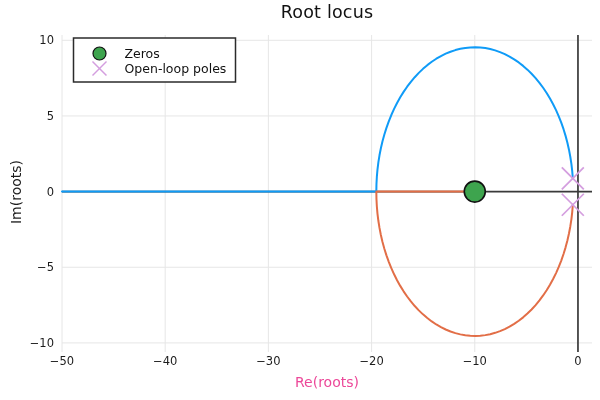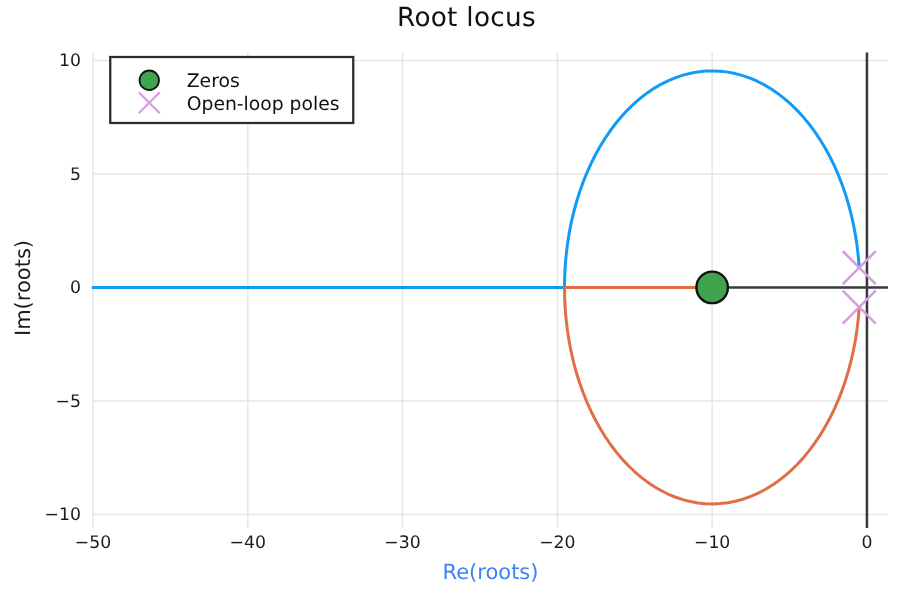--- a/index.html
+++ b/index.html
@@ -2,26 +2,26 @@
 <html><head>
 <meta charset="utf-8">
 <style>
   html,body{margin:0;padding:0;background:#ffffff;}
   #stage{
     position:relative;width:600px;height:400px;background:#ffffff;
     font-family:"DejaVu Sans","Liberation Sans",sans-serif;
     overflow:hidden;
   }
   #chart-title{
-    position:absolute;left:46px;top:2px;width:530px;text-align:center;
+    position:absolute;left:62px;top:2px;width:530px;text-align:center;
     font-size:17.5px;color:#111111;letter-spacing:0.2px;
   }
   #xlabel{
     position:absolute;left:62px;top:374px;width:530px;text-align:center;
-    font-size:14px;color:#3b82f6;
+    font-size:14px;color:#ec4899;
   }
   #ylabel{
     position:absolute;left:-64px;top:184px;width:160px;text-align:center;
     transform:rotate(-90deg);
     font-size:14px;color:#1c1c1c;
   }
   svg text{font-family:"DejaVu Sans","Liberation Sans",sans-serif;}
 </style>
 </head>
 <body>

